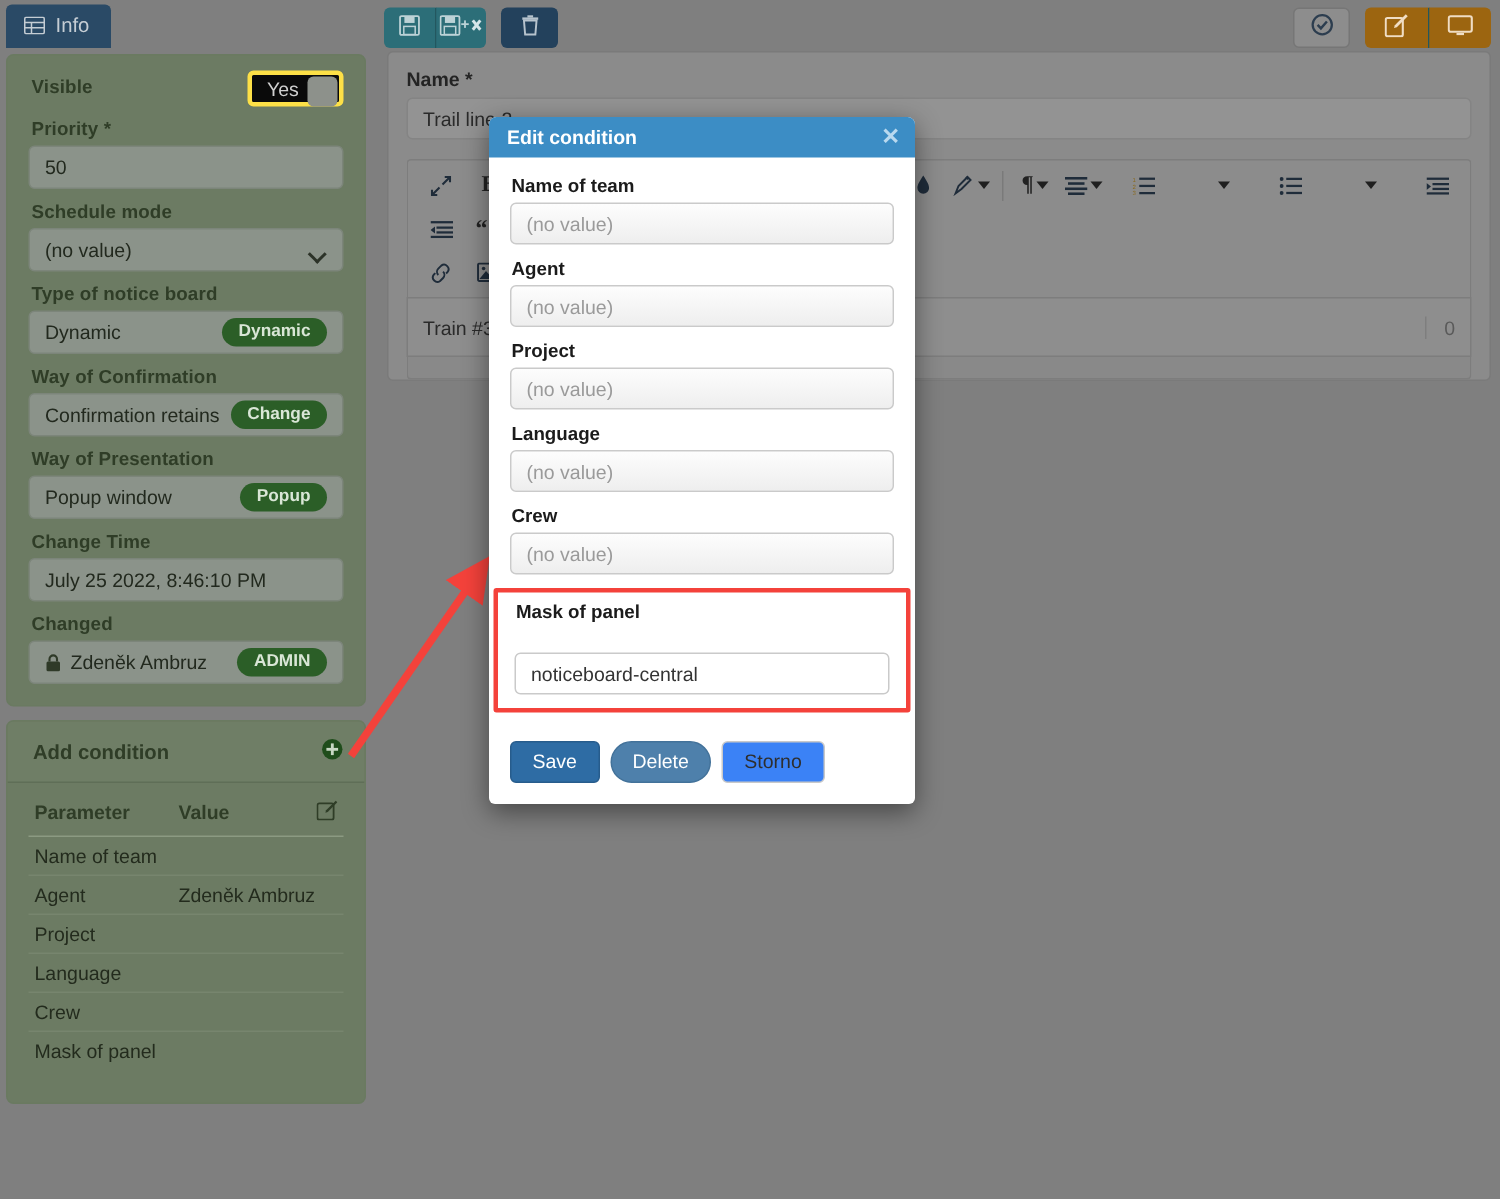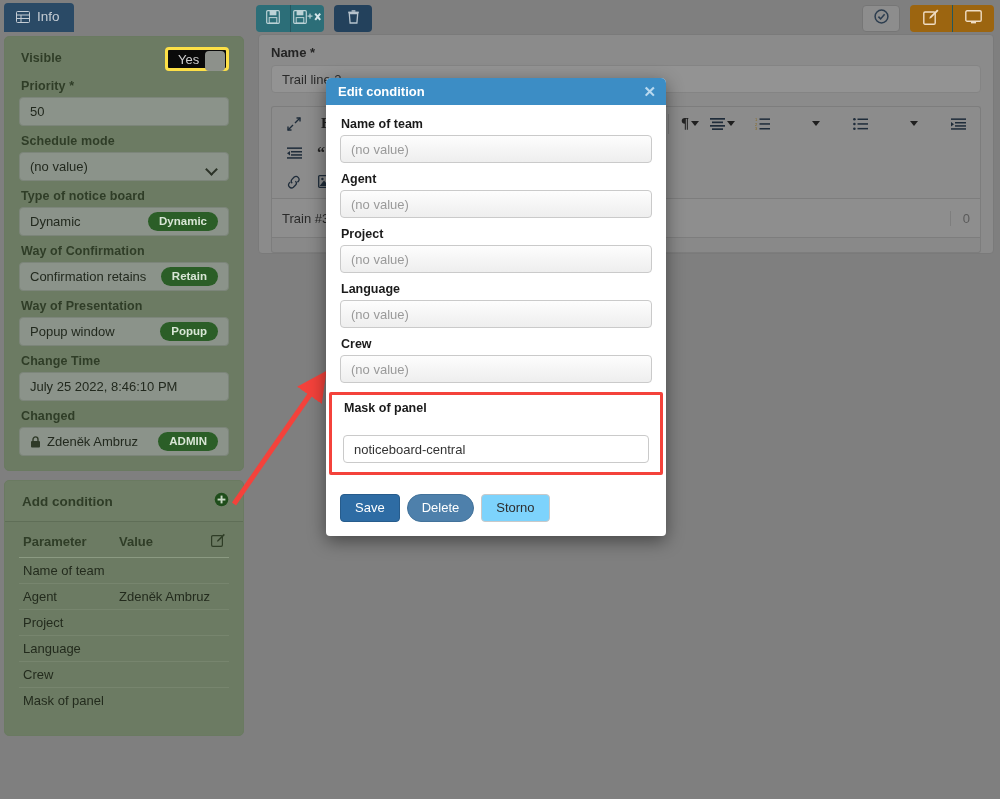--- a/index.html
+++ b/index.html
@@ -247,21 +247,21 @@
     position: absolute;
     left: 0; top: 0;
     width: 1000px; height: 799px;
     pointer-events: none;
   }
 
   
   .modal {
     position: absolute;
     left: 326px; top: 78px;
-    width: 340px;
+    width: 284px;
     background: #fff;
     border-radius: 5px 5px 4px 4px;
     box-shadow: 0 5px 18px rgba(0,0,0,.45);
     overflow: hidden;
   }
   .modal-head {
     background: #3c8dc5;
     color: #fff;
     height: 27px;
     display: flex; align-items: center; justify-content: space-between;
@@ -313,21 +313,21 @@
   .mbtn {
     border-radius: 4px;
     font-size: 13px;
     padding: 6px 14px 7px 14px;
     line-height: 1;
     font-weight: normal;
     border: 1px solid transparent;
   }
   .mbtn.save   { background: #2e6ca4; border-color: #275c8c; color: #fff; }
   .mbtn.delete { background: #4e80ab; border-color: #437architecture; border-color:#43729a; color: #fff; border-radius: 14px; }
-  .mbtn.storno { background: #7dd3fc; border-color: #c9c9c9; color: #2e2e2e; font-weight: normal; text-align: right;}
+  .mbtn.storno { background: #3b82f6; border-color: #c9c9c9; color: #2e2e2e; font-weight: normal; text-align: right;}
 </style>
 </head>
 <body>
 
 <div class="left-col">
 
   <div class="tab-bar">
     <div class="tab-info">
       <span class="ico">
         <svg width="14" height="12" viewBox="0 0 14 12">
@@ -363,21 +363,21 @@
 
     <div class="fld-label">Type of notice board</div>
     <div class="inp">
       <span>Dynamic</span>
       <span class="badge">Dynamic</span>
     </div>
 
     <div class="fld-label">Way of Confirmation</div>
     <div class="inp">
       <span>Confirmation retains</span>
-      <span class="badge">Retain</span>
+      <span class="badge">Change</span>
     </div>
 
     <div class="fld-label">Way of Presentation</div>
     <div class="inp">
       <span>Popup window</span>
       <span class="badge">Popup</span>
     </div>
 
     <div class="fld-label">Change Time</div>
     <div class="inp">

